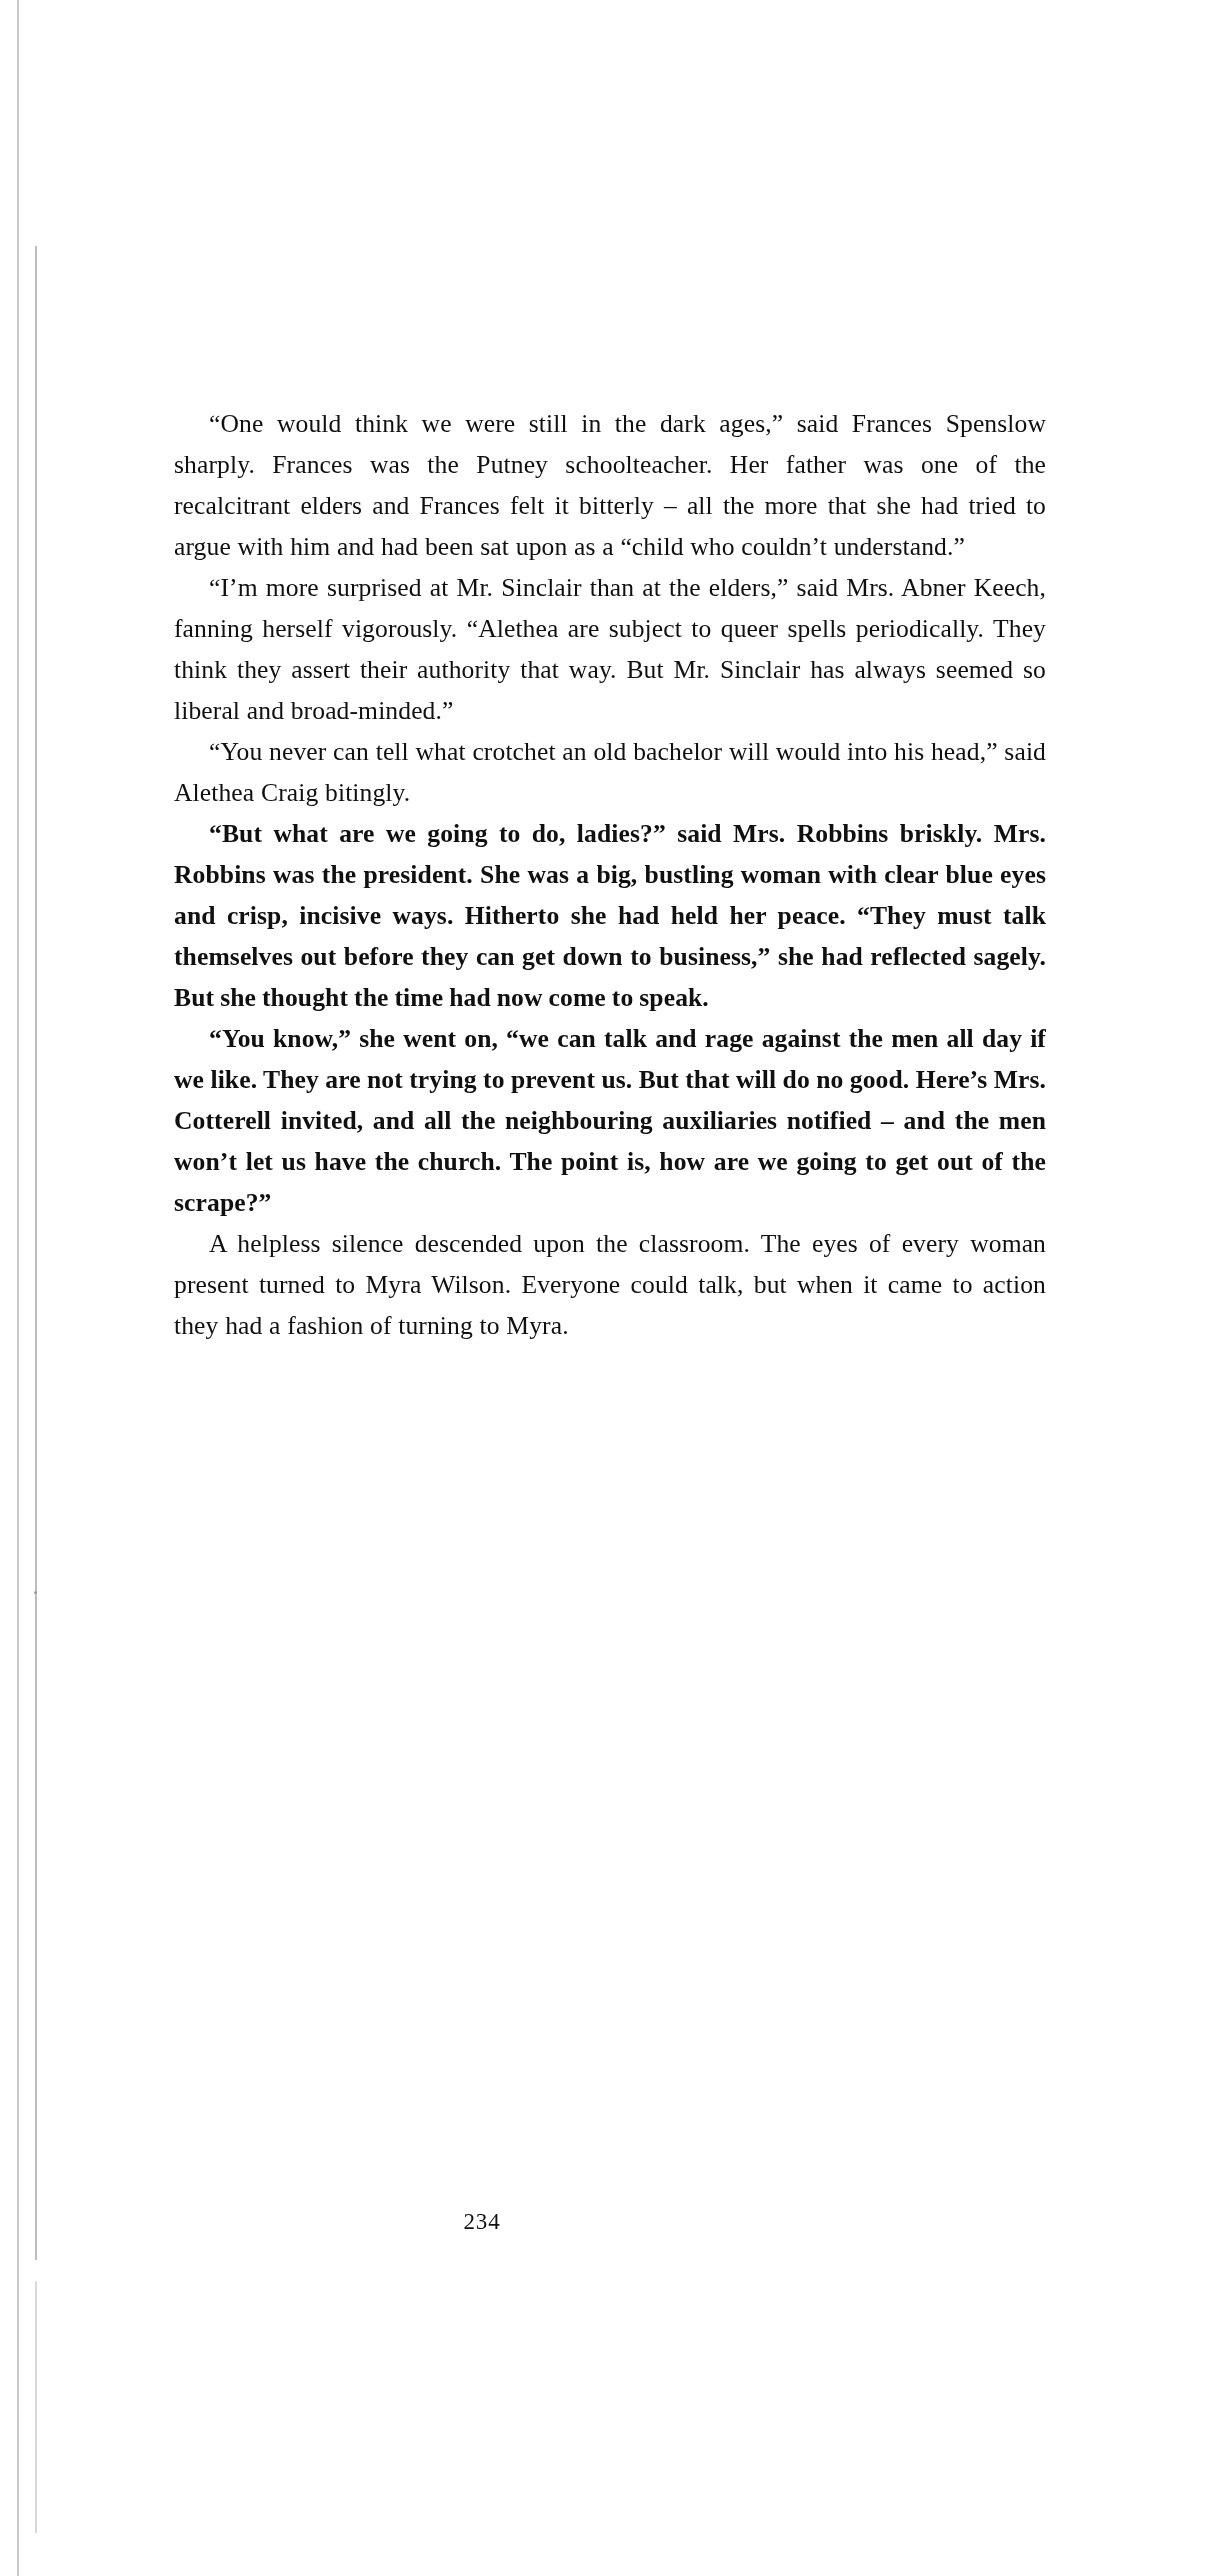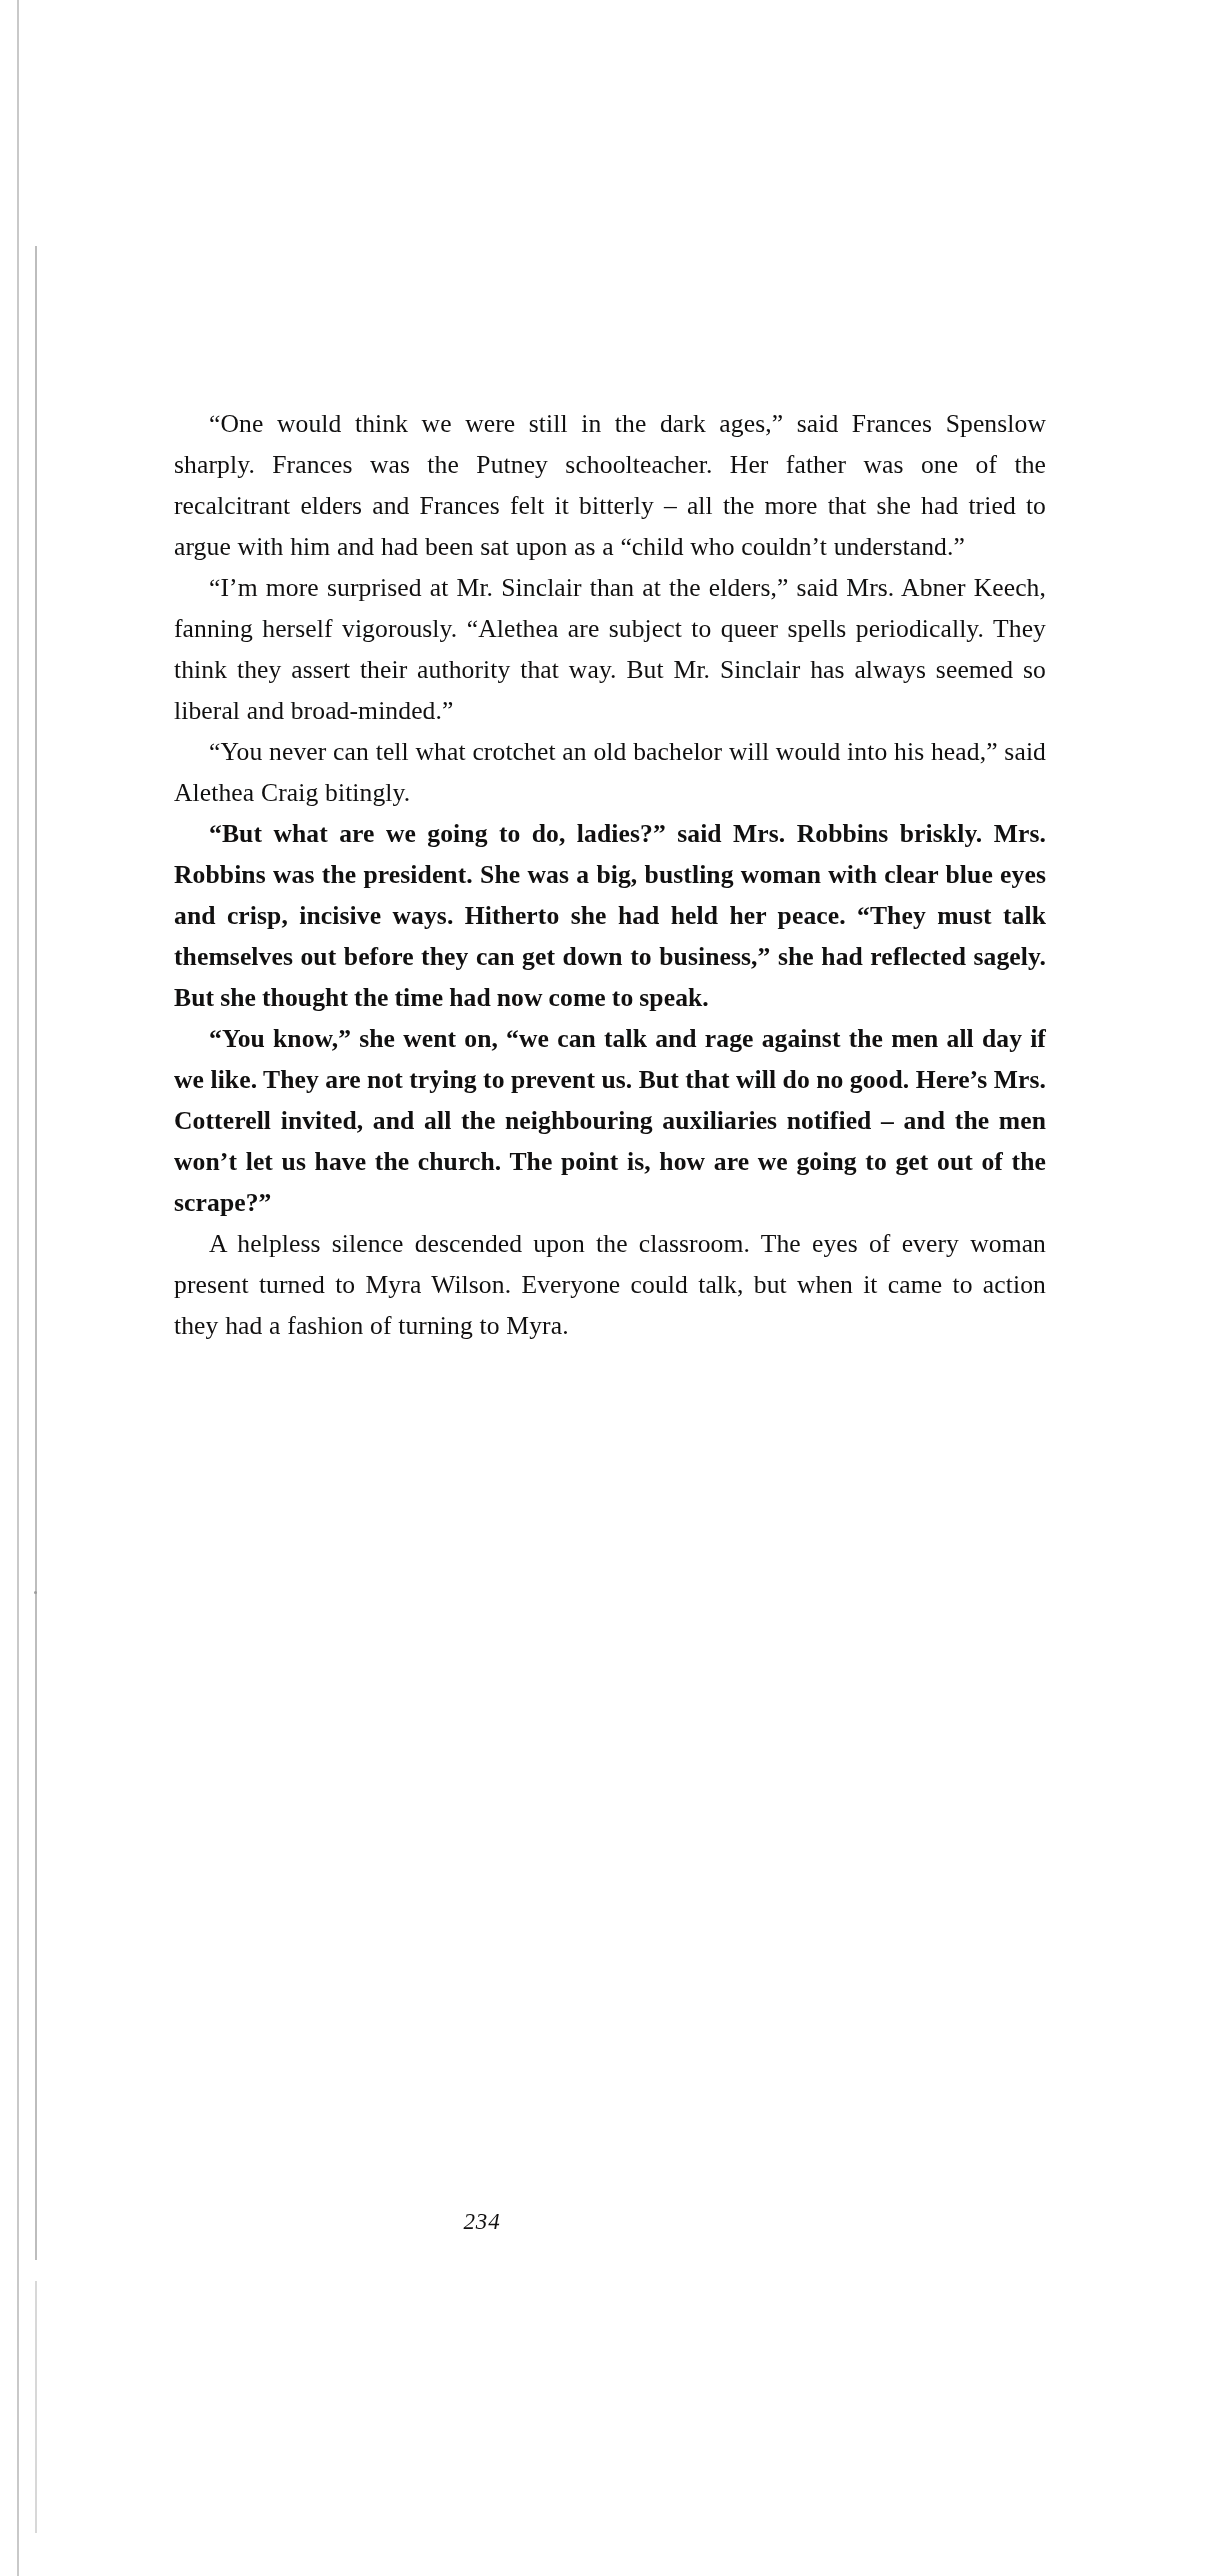--- a/index.html
+++ b/index.html
@@ -81,21 +81,20 @@
     font-weight: bold;
   }
 
   .folio {
     position: absolute;
     left: 0;
     top: 2209px;
     width: 964px;
     text-align: center;
     font-size: 23px;
-    font-style: italic;
     font-family: "Liberation Serif", serif;
     color: #111010;
     letter-spacing: 0.8px;
   }
 </style>
 </head>
 <body>
 
 <div class="page">
 

